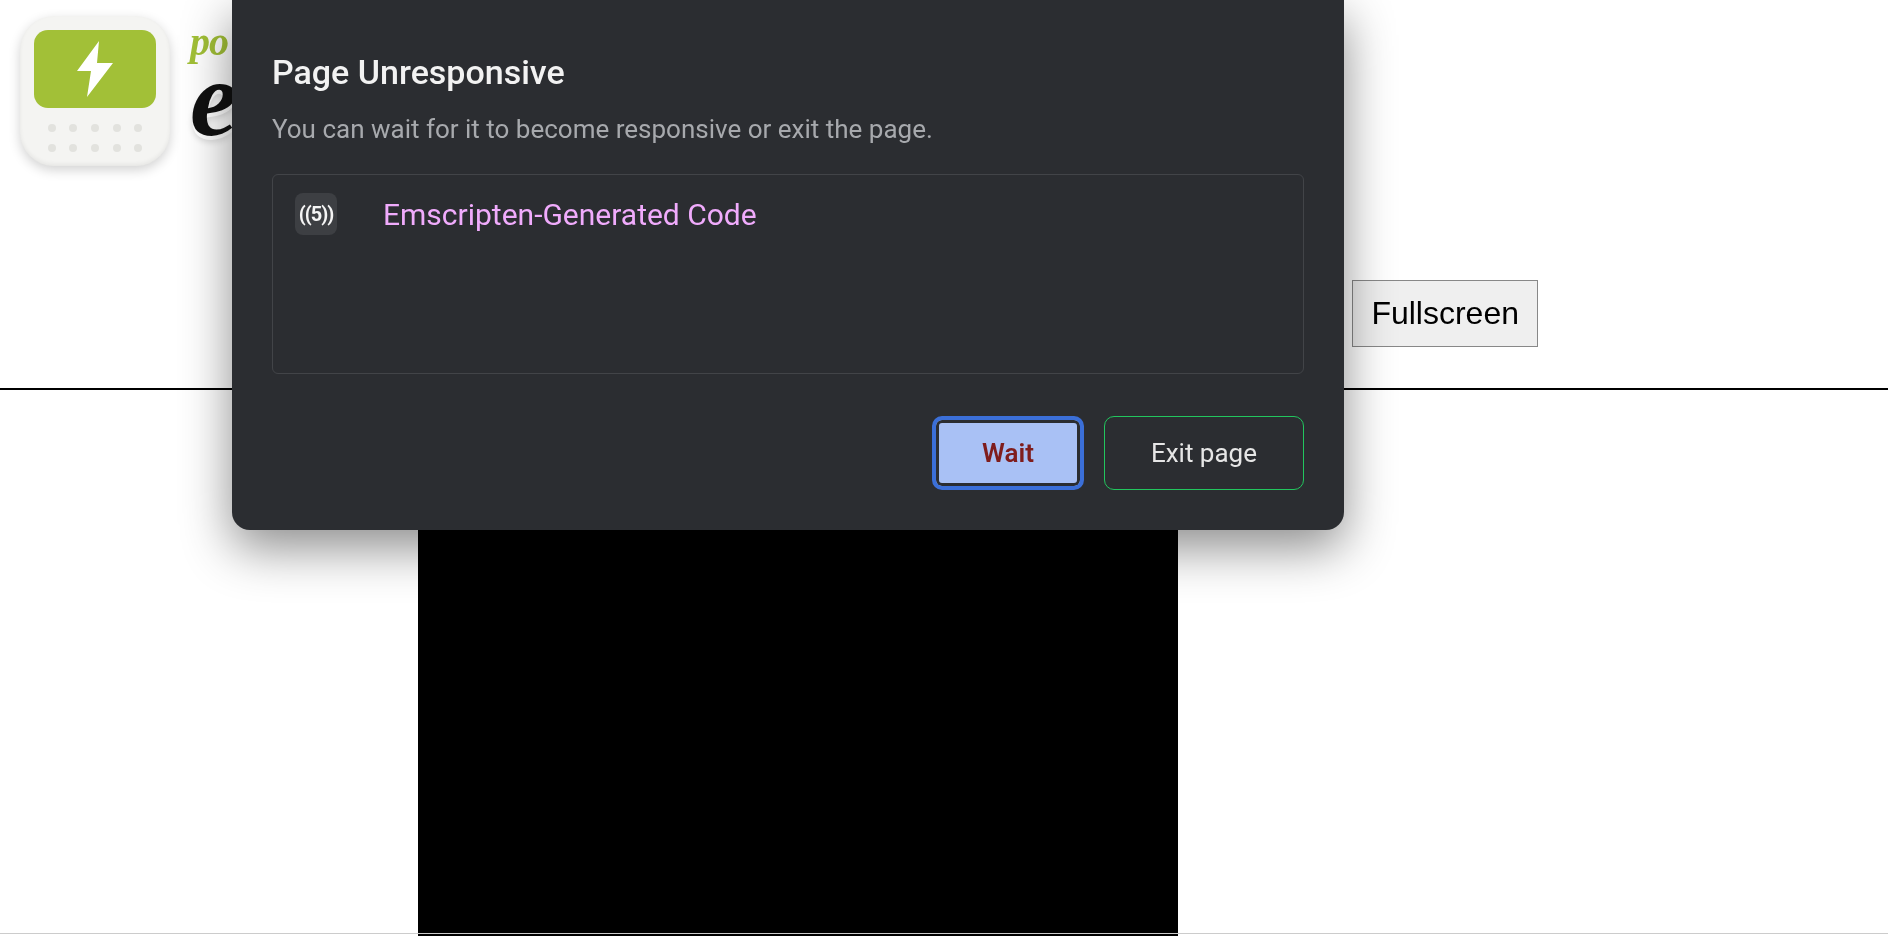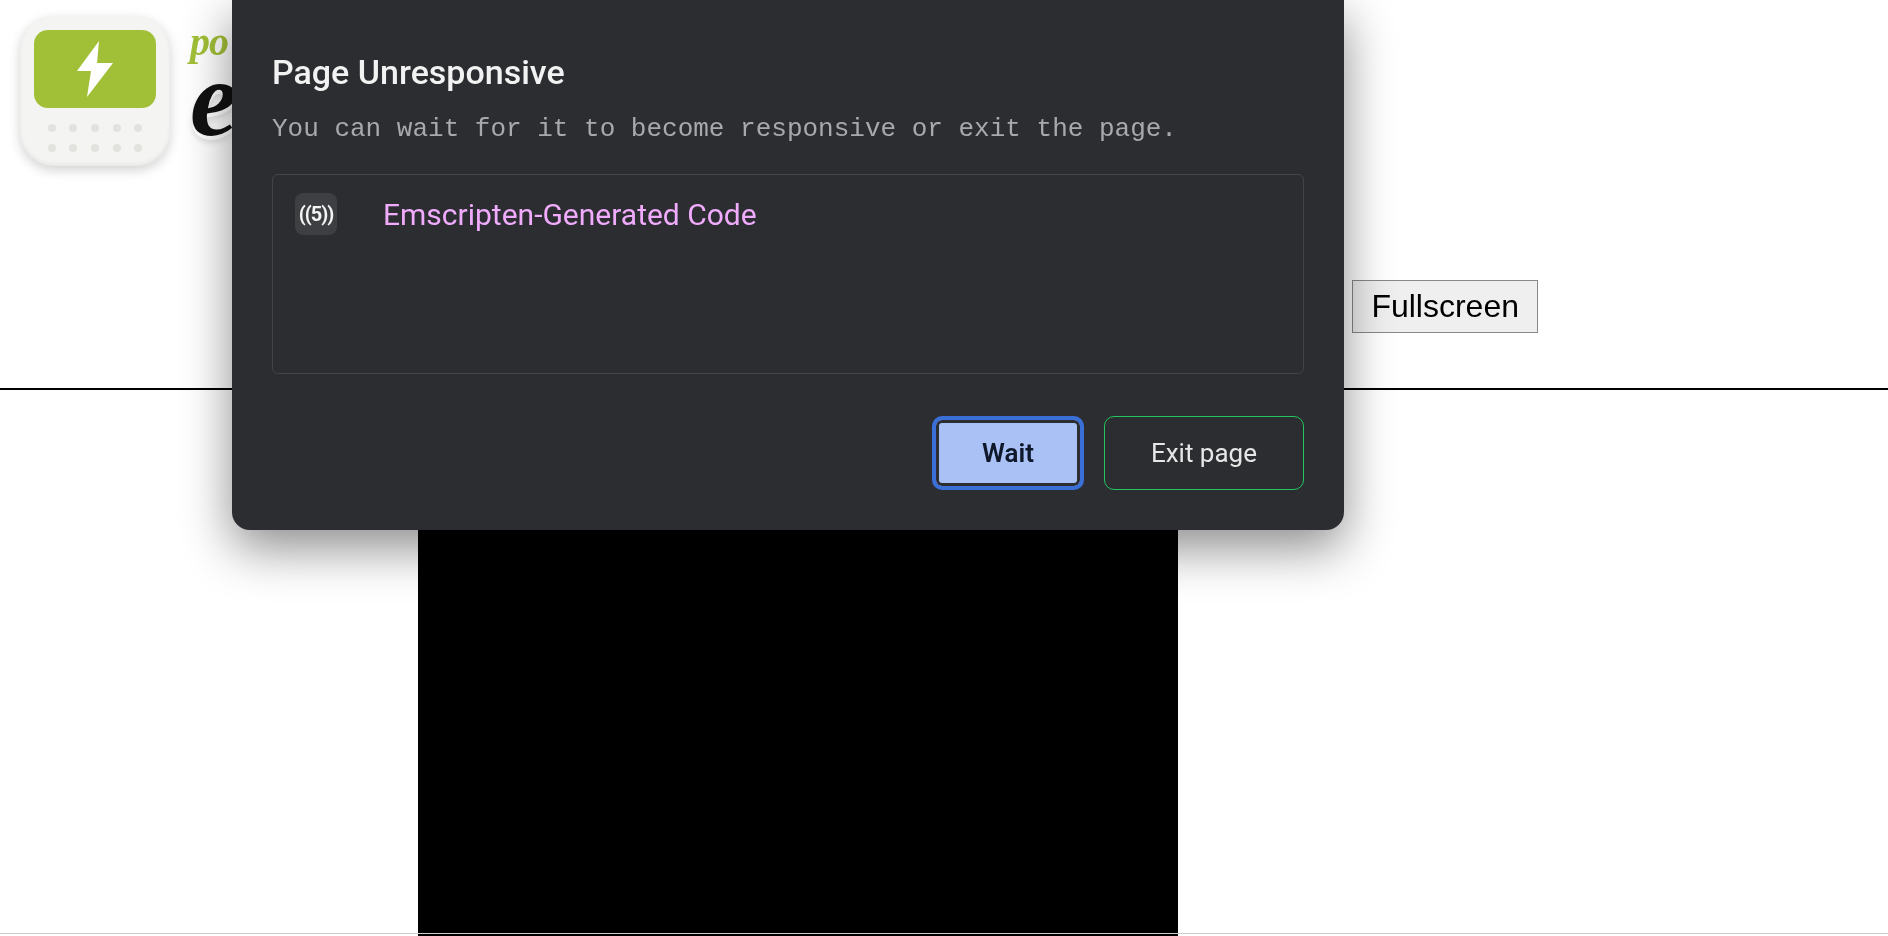--- a/index.html
+++ b/index.html
@@ -83,21 +83,21 @@
     letter-spacing: -4px;
     line-height: .8;
     margin-top: -6px;
     text-shadow: 0 4px 0 #fff, 0 6px 6px rgba(0,0,0,.15);
   }
 
   .fullscreen-btn {
     position: absolute;
     top: 280px;
     right: 350px;
-    padding: 7px 18px;
+    padding: 14px 18px;
     font-size: 32px;
     font-family: Arial, sans-serif;
     background: #efefef;
     border: 1px solid #888;
     cursor: pointer;
   }
 
   .hr {
     position: absolute;
     left: 0; right: 0;
@@ -136,21 +136,20 @@
   .modal h1 {
     font-size: 34px;
     font-weight: 500;
     color: #f2f2f2;
     margin-bottom: 22px;
   }
   .modal .sub {
     font-size: 26px;
     color: #a7a9ad;
     margin-bottom: 30px;
-    font-family: Liberation Mono, monospace;
   }
   .modal .list {
     border: 1px solid #424448;
     border-radius: 6px;
     padding: 18px 22px;
     min-height: 200px;
   }
   .modal .list-item {
     display: flex;
     align-items: center;
@@ -182,21 +181,21 @@
   }
   .modal button {
     font-size: 26px;
     padding: 18px 46px;
     border-radius: 10px;
     cursor: pointer;
     font-family: inherit;
   }
   .btn-wait {
     background: #a9c1f5;
-    color: #0f172a;
+    color: #7f1d1d;
     border: 4px solid #3b6fd8;
     font-weight: 600;
     box-shadow: 0 0 0 3px #2b2d31 inset;
   }
   .btn-exit {
     background: transparent;
     color: #e6e6e6;
     border: 1px solid #22c55e;
   }
 </style>

